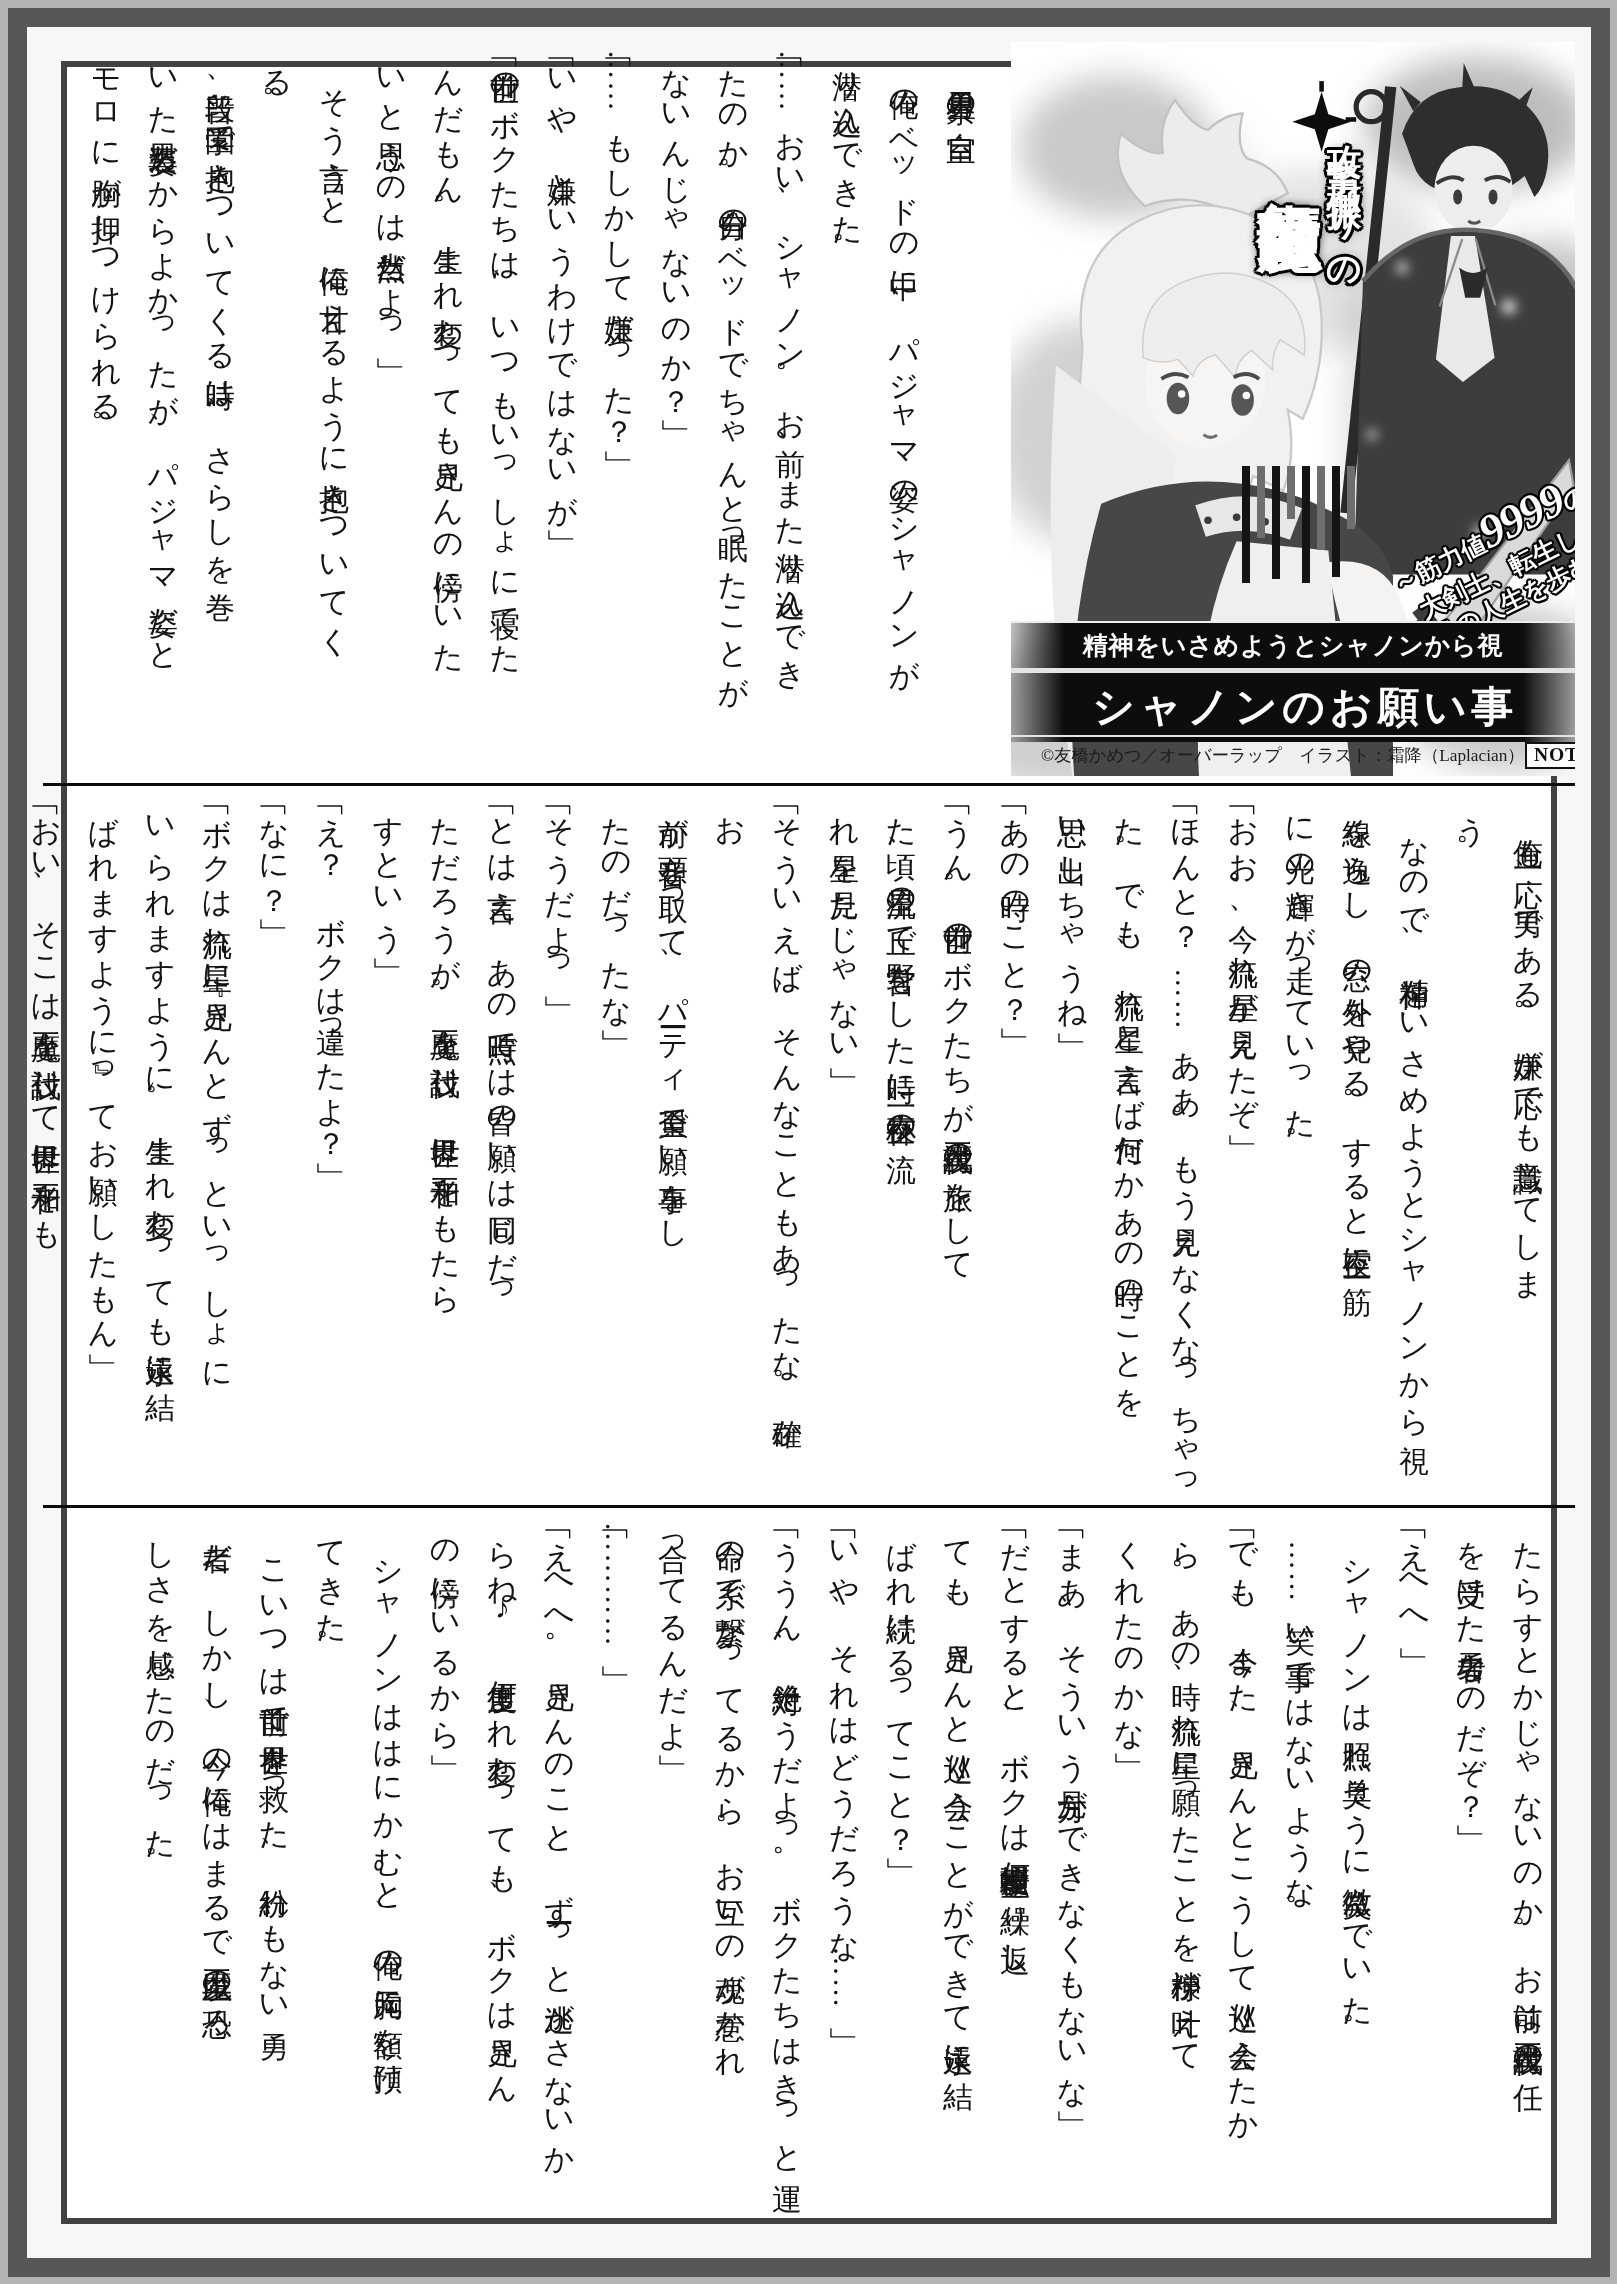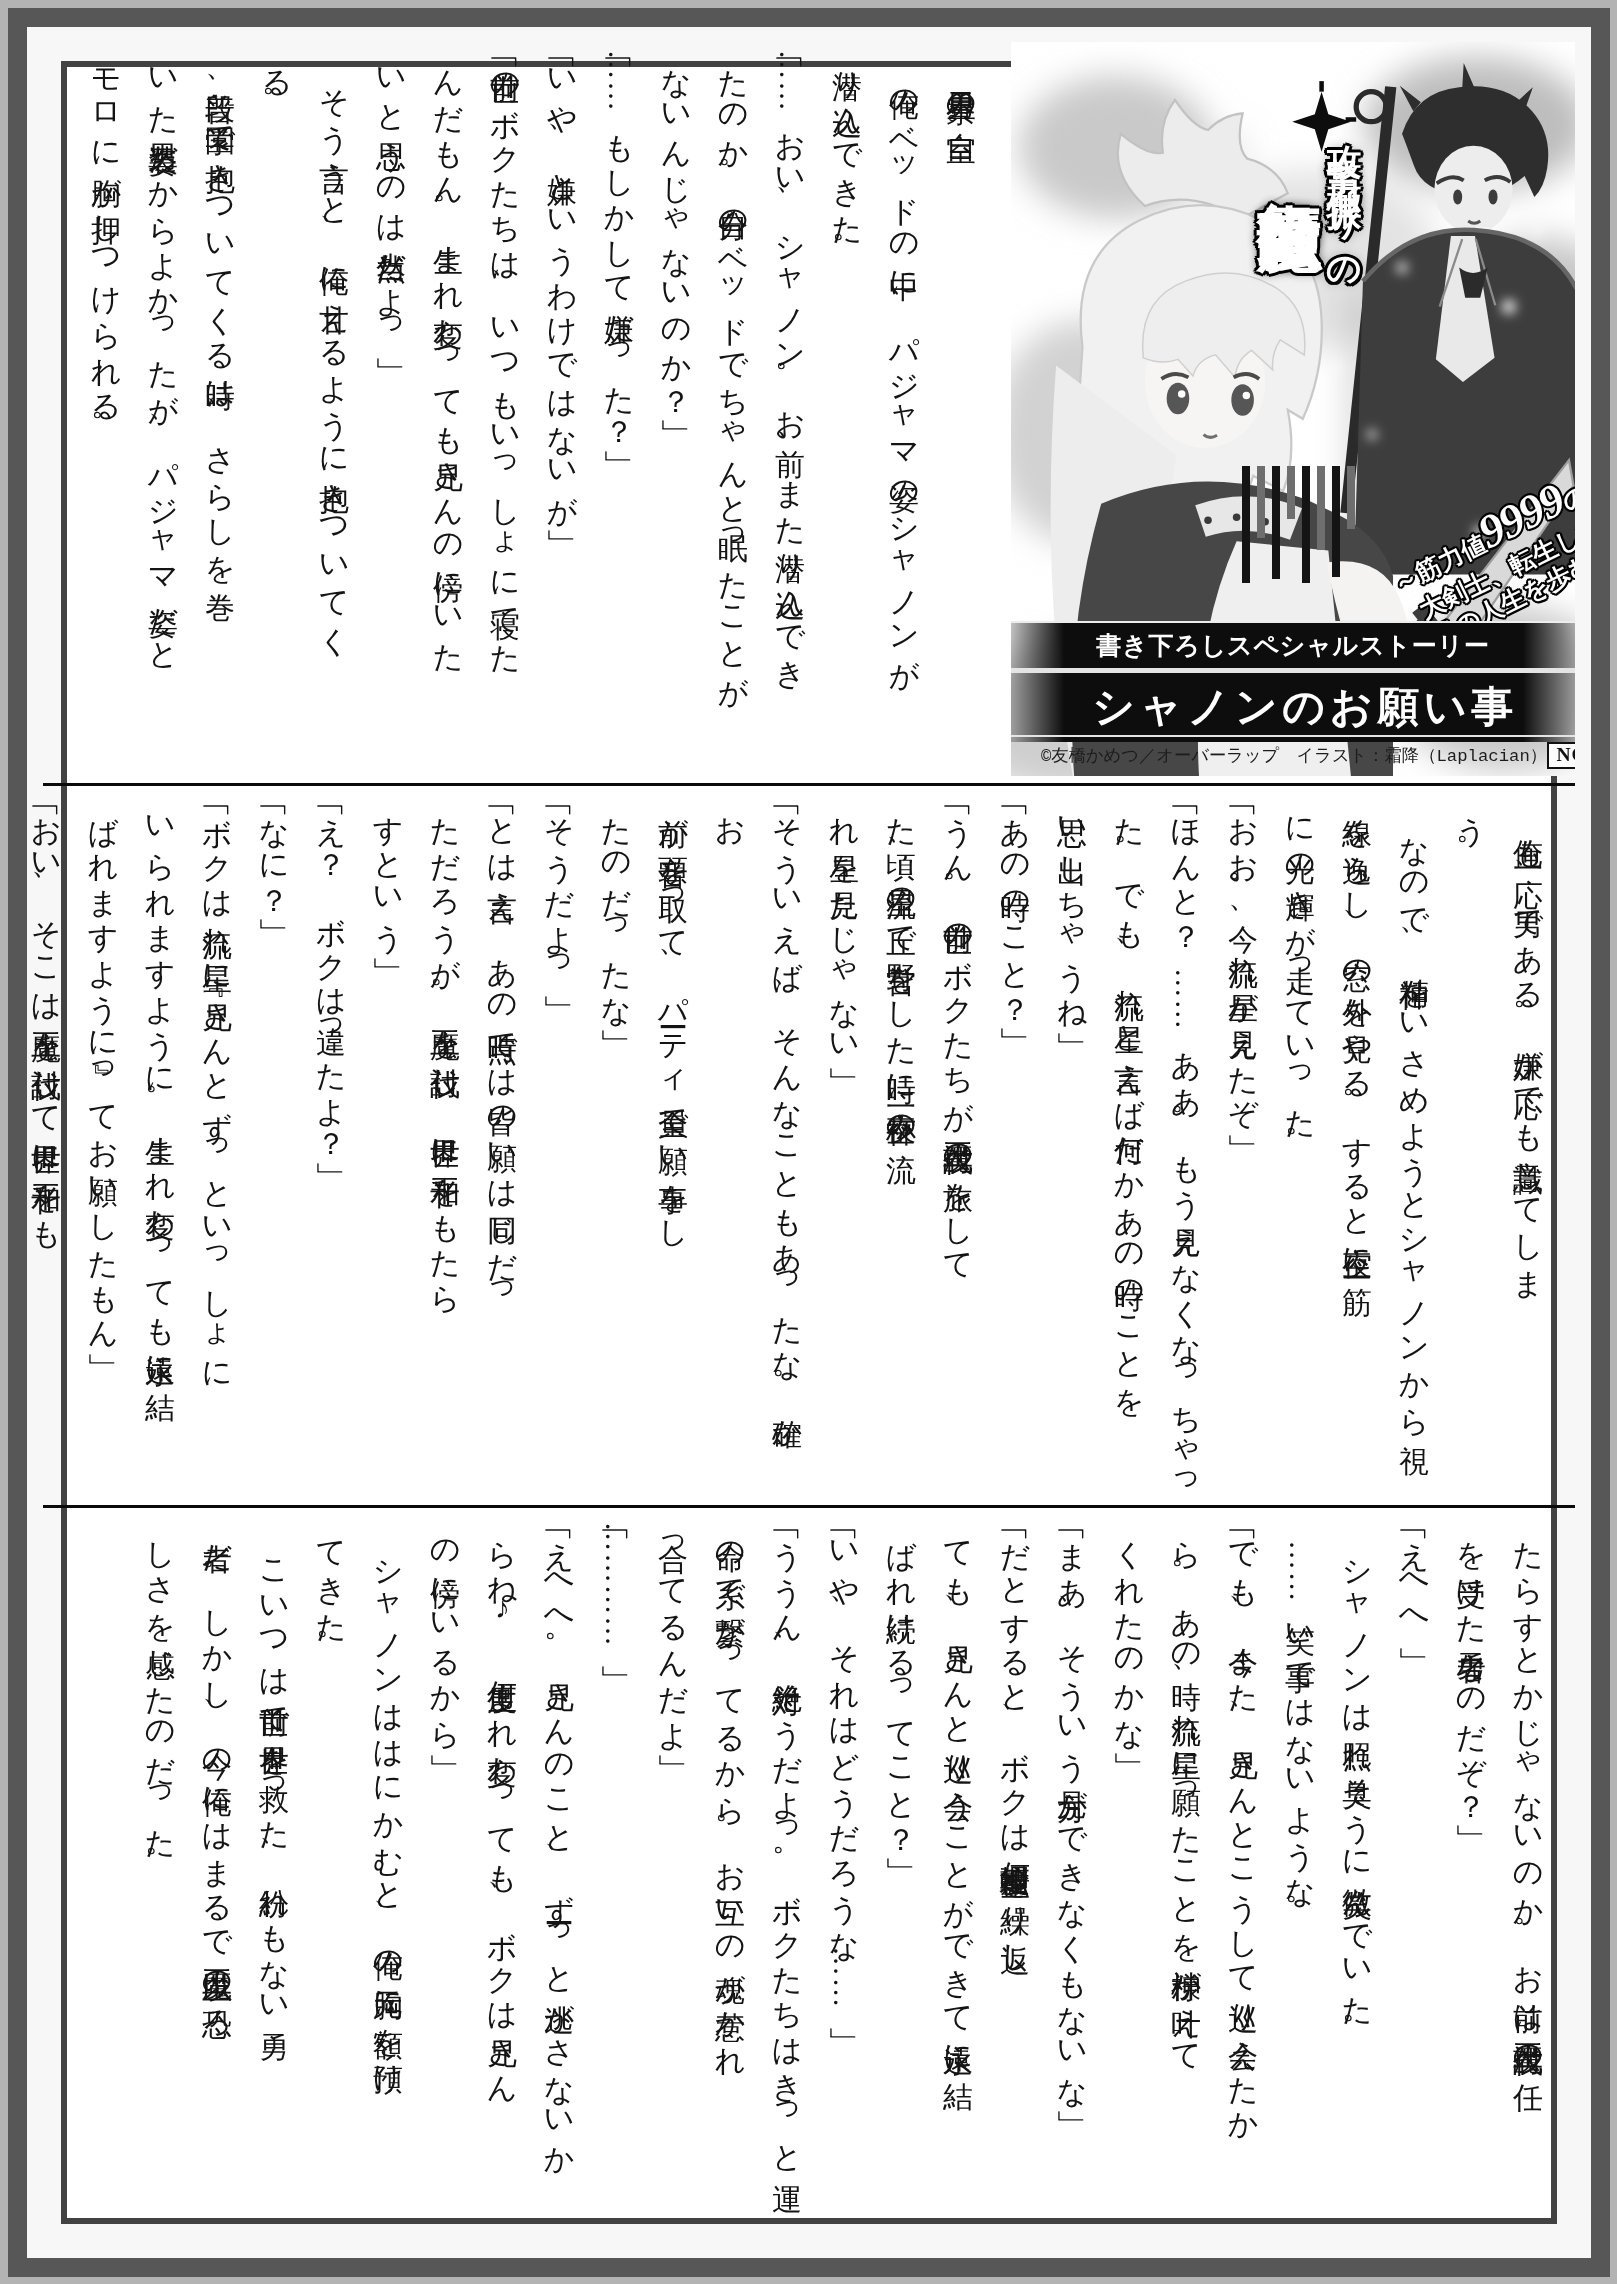--- a/index.html
+++ b/index.html
@@ -81,21 +81,21 @@
   .banner-gap{height:4.5px;background:#e4e4e4;}
   #story-title-banner{
     position:relative;height:69px;
     display:flex;align-items:center;justify-content:center;
     font-size:42px;font-weight:bold;color:#fff;letter-spacing:4.5px;padding-left:24px;
   }
   #story-title-banner::after{content:"";position:absolute;left:0;right:0;bottom:4.5px;height:2.3px;background:#e4e4e4;}
 
   .credit-row{position:absolute;left:30px;right:9px;bottom:6.8px;z-index:5;
     display:flex;justify-content:space-between;align-items:center;}
-  .credit{font-family:Liberation Mono, monospace;font-size:17.3px;color:#1c1c1c;white-space:nowrap;}
+  .credit{font-family:Liberation Serif, serif;font-size:17.3px;color:#1c1c1c;white-space:nowrap;}
   .nfs{border:2.3px solid #111;background:#fdfdfd;padding:0.8px 7.5px;
     font-family:"Liberation Serif","DejaVu Serif",serif;font-weight:bold;font-size:19.6px;color:#111;
     letter-spacing:0.8px;white-space:nowrap;}
 </style>
 </head>
 <body>
 
 <div class="outer-frame">
   <div class="inner-frame"></div>
 </div>
@@ -276,21 +276,21 @@
       <i></i>
   </div>
 
   <div class="subtitle">
     <div><span>～筋力値</span><span class="num">9999</span><span>の</span></div>
     <div>大剣士、転生して</div>
     <div>二度目の人生を歩む～</div>
   </div>
 
   <div class="banner-block">
-    <div id="banner-label" class="banner-bg">書き下ろしスペシャルストーリー</div>
+    <div id="banner-label" class="banner-bg">精神をいさめようとシャノンから視</div>
     <div class="banner-gap"></div>
     <div id="story-title-banner" class="banner-bg">シャノンのお願い事</div>
   </div>
 
   <div class="credit-row">
     <span class="credit">©友橋かめつ／オーバーラップ　イラスト：霜降（Laplacian）</span>
     <span class="nfs">NOT FOR SALE</span>
   </div>
 </div>
 

